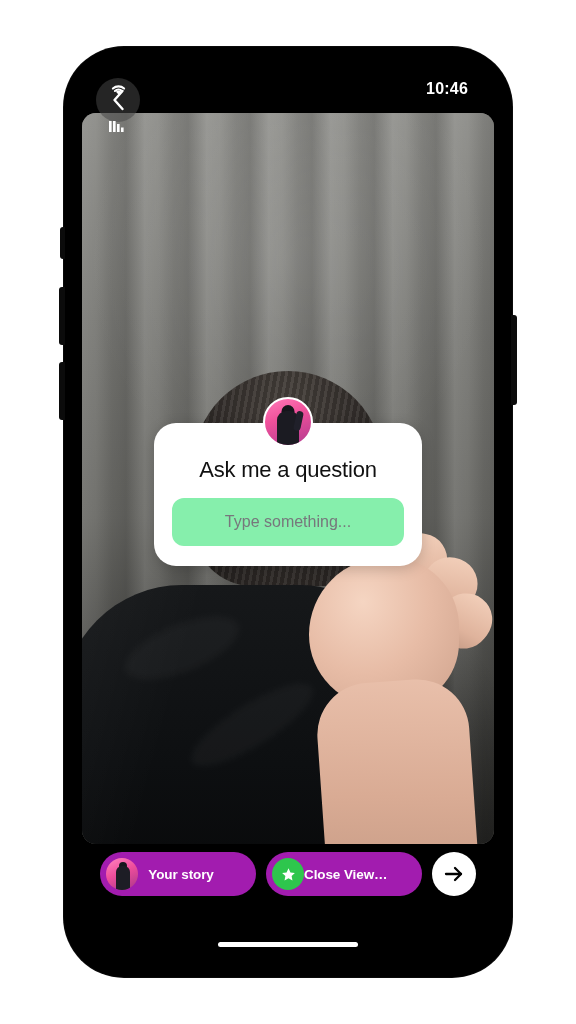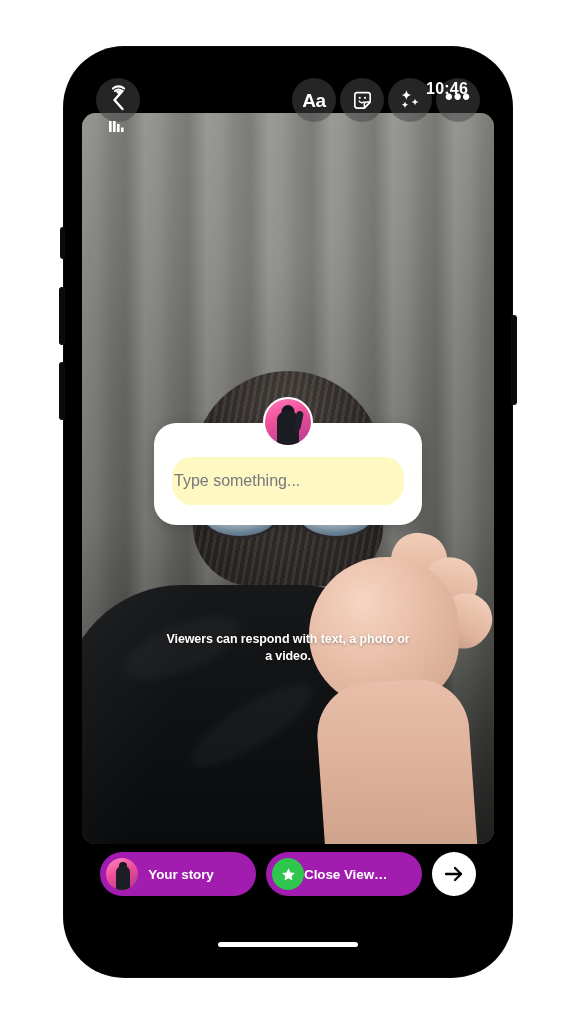--- a/index.html
+++ b/index.html
@@ -340,29 +340,29 @@
     font-size: 22px;
     color: #111111;
     font-weight: normal;
     letter-spacing: -0.2px;
     margin: 0 0 16px;
     line-height: 1.15;
   }
   .q-input {
     width: 100%;
     height: 48px;
-    background: #fef9c3;
-    border-radius: 20px;
+    background: #86efac;
+    border-radius: 12px;
     border: none;
     display: flex;
     align-items: center;
     justify-content: center;
     font-size: 16px;
     color: #77777c;
-    text-align: left;
+    text-align: center;
     font-family: "Liberation Sans", sans-serif;
     box-sizing: border-box;
     cursor: text;
   }
   .q-input::placeholder { color: #77777c; }
 
   .q-hint {
     position: absolute;
     left: 50%;
     top: 518px;
@@ -516,24 +516,24 @@
           <div class="palm"></div>
           <div class="forearm"></div>
         </div>
 
         <div class="q-card">
           <div class="q-avatar">
             <div class="av-head"></div>
             <div class="av-body"></div>
             <div class="av-arm"></div>
           </div>
+          <div class="q-title">Ask me a question</div>
           <input class="q-input" type="text" placeholder="Type something..." style="">
         </div>
 
-        <div class="q-hint">Viewers can respond with text, a photo or a video.</div>
       </div>
 
       <div class="status-bar">
         <div class="status-left">
           <div class="battery-wrap">
             <div class="battery-nub"></div>
             <div class="battery-pill">22</div>
           </div>
           <svg class="wifi-icon" viewBox="0 0 17 13">
             <path d="M8.5 11.6 L5.9 8.7 A4 4 0 0 1 11.1 8.7 Z" fill="#fff"></path>
@@ -550,44 +550,20 @@
         <div class="status-time">10:46</div>
       </div>
 
       <div class="toolbar">
         <div class="tb-btn">
           <svg width="15" height="24" viewBox="0 0 15 24">
             <path d="M11.5 3 L3.5 12 L11.5 21" stroke="#fff" stroke-width="2.4" fill="none" stroke-linecap="round" stroke-linejoin="round"></path>
           </svg>
         </div>
         <div class="tb-spacer"></div>
-        <div class="tb-group">
-          <div class="tb-btn">
-            <span class="tb-aa">Aa</span>
-          </div>
-          <div class="tb-btn">
-            <svg width="23" height="23" viewBox="0 0 24 24">
-              <path d="M4 6.2 a2.4 2.4 0 0 1 2.4-2.4 h11.2 a2.4 2.4 0 0 1 2.4 2.4 v7.3 L13.9 20 H6.4 A2.4 2.4 0 0 1 4 17.6 Z" stroke="#fff" stroke-width="1.7" fill="none" stroke-linejoin="round"></path>
-              <path d="M20 13.5 L13.9 20 v-4.1 a2.4 2.4 0 0 1 2.4-2.4 Z" stroke="#fff" stroke-width="1.5" fill="none" stroke-linejoin="round"></path>
-              <circle cx="9.1" cy="9.2" r="1.15" fill="#fff"></circle>
-              <circle cx="14.6" cy="9.2" r="1.15" fill="#fff"></circle>
-              <path d="M8.6 12.6 a3.6 3.6 0 0 0 5.0 0.9" stroke="#fff" stroke-width="1.5" fill="none" stroke-linecap="round"></path>
-            </svg>
-          </div>
-          <div class="tb-btn">
-            <svg width="24" height="24" viewBox="0 0 24 24">
-              <path d="M8.4 2.2 c0.9 3.3 1.6 4.0 4.9 4.9 c-3.3 0.9 -4.0 1.6 -4.9 4.9 c-0.9 -3.3 -1.6 -4.0 -4.9 -4.9 c3.3 -0.9 4.0 -1.6 4.9 -4.9 Z" fill="#fff"></path>
-              <path d="M17.0 10.4 c0.65 2.4 1.15 2.9 3.55 3.55 c-2.4 0.65 -2.9 1.15 -3.55 3.55 c-0.65 -2.4 -1.15 -2.9 -3.55 -3.55 c2.4 -0.65 2.9 -1.15 3.55 -3.55 Z" fill="#fff"></path>
-              <path d="M7.0 13.4 c0.6 2.2 1.05 2.65 3.25 3.25 c-2.2 0.6 -2.65 1.05 -3.25 3.25 c-0.6 -2.2 -1.05 -2.65 -3.25 -3.25 c2.2 -0.6 2.65 -1.05 3.25 -3.25 Z" fill="#fff"></path>
-            </svg>
-          </div>
-          <div class="tb-btn">
-            <span class="tb-dots">•••</span>
-          </div>
-        </div>
       </div>
 
       <div class="bottom-bar">
         <div class="pill">
           <div class="pill-avatar">
             <div class="pa-head"></div>
             <div class="pa-body"></div>
           </div>
           <span class="pill-label">Your story</span>
         </div>

